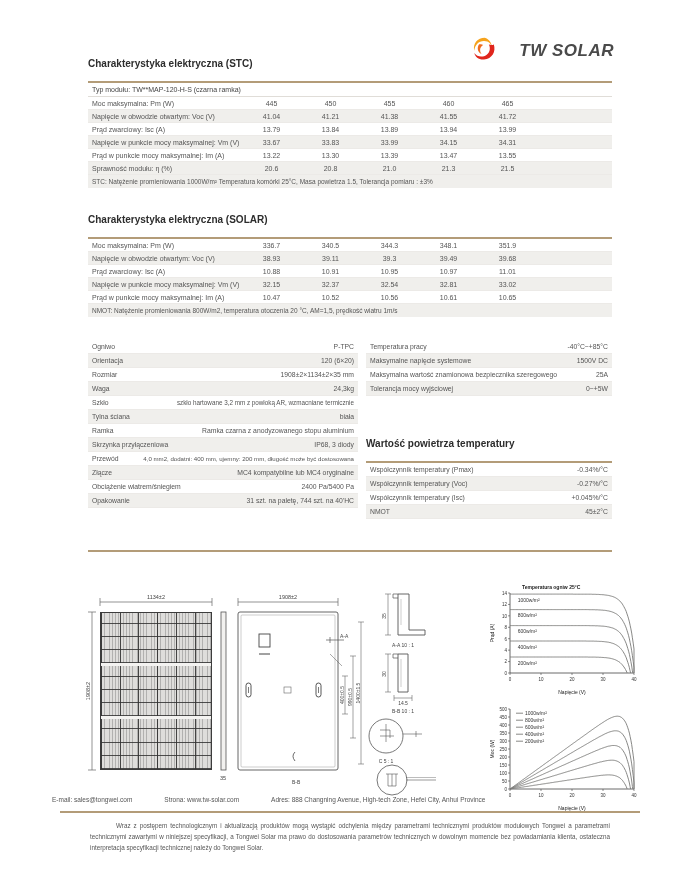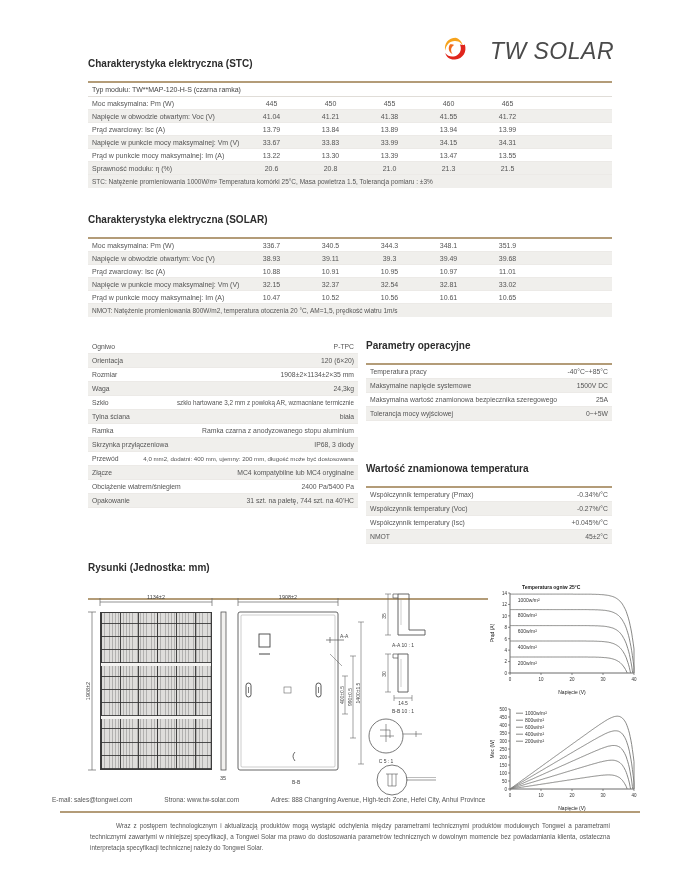--- a/index.html
+++ b/index.html
@@ -2,21 +2,21 @@
 <html><head>
 <meta charset="utf-8">
 <style>
   * { margin:0; padding:0; box-sizing:border-box; }
   body { background:#fff; font-family:"Liberation Sans", sans-serif; }
   .page { position:relative; width:700px; height:869px; background:#fff; overflow:hidden; }
   .content { position:absolute; left:88px; top:0; width:524px; }
 
   
   .logo { position:absolute; top:36px; right:86px; display:flex; align-items:center; gap:6px; }
-  .logo-text { font-size:23px; font-style:italic; font-weight:normal; color:#4a4a4a; letter-spacing:0.5px;margin-left:16px; }
+  .logo-text { font-size:17px; font-style:italic; font-weight:bold; color:#4a4a4a; letter-spacing:0.5px;margin-left:16px; }
 
   
   .sec-head { font-size:10px; font-weight:bold; color:#2d2d2d; padding-bottom:12px;
               border-bottom:2px solid #b39c78; }
   .sec-head.noline { border-bottom:none; }
 
   
   .vt { width:100%; font-size:7px; color:#555; }
   .vt-row { display:flex; align-items:center; min-height:13px; padding:0 4px;
             border-bottom:1px solid #eceae7; }
@@ -239,21 +239,20 @@
               <span class="v">2400 Pa/5400 Pa</span>
             </div>
           <div class="kv">
               <span class="k">Opakowanie</span>
               <span class="v">31 szt. na paletę, 744 szt. na 40'HC</span>
             </div>
         </div>
       </div>
       <div class="colR">
         <div>
-          <div class="sec-head">Parametry operacyjne</div>
           <div>
             <div class="kv">
                 <span class="k">Temperatura pracy</span>
                 <span class="v">-40°C~+85°C</span>
               </div>
             <div class="kv">
                 <span class="k">Maksymalne napięcie systemowe</span>
                 <span class="v">1500V DC</span>
               </div>
             <div class="kv">
@@ -261,21 +260,21 @@
                 <span class="v">25A</span>
               </div>
             <div class="kv">
                 <span class="k">Tolerancja mocy wyjściowej</span>
                 <span class="v">0~+5W</span>
               </div>
           </div>
         </div>
         <div style="height:42px"></div>
         <div>
-          <div class="sec-head">Wartość znamionowa temperatura</div>
+          <div class="sec-head">Wartość powietrza temperatury</div>
           <div>
             <div class="kv">
                 <span class="k">Współczynnik temperatury (Pmax)</span>
                 <span class="v">-0.34%/°C</span>
               </div>
             <div class="kv">
                 <span class="k">Współczynnik temperatury (Voc)</span>
                 <span class="v">-0.27%/°C</span>
               </div>
             <div class="kv">
@@ -285,21 +284,20 @@
             <div class="kv">
                 <span class="k">NMOT</span>
                 <span class="v">45±2°C</span>
               </div>
           </div>
         </div>
       </div>
     </div>
 
     <div style="height:18px"></div>
-    <div class="sec-head noline">Rysunki (Jednostka: mm)</div>
     <div class="rys-rule"></div>
   </div>
 
   <div class="drawings" style="position:absolute; left:0; top:588px;">
 
     <div class="panel-front"></div>
 
     <svg class="dsvg" width="700" height="208">
 
       <g stroke="#666" stroke-width="0.7">

